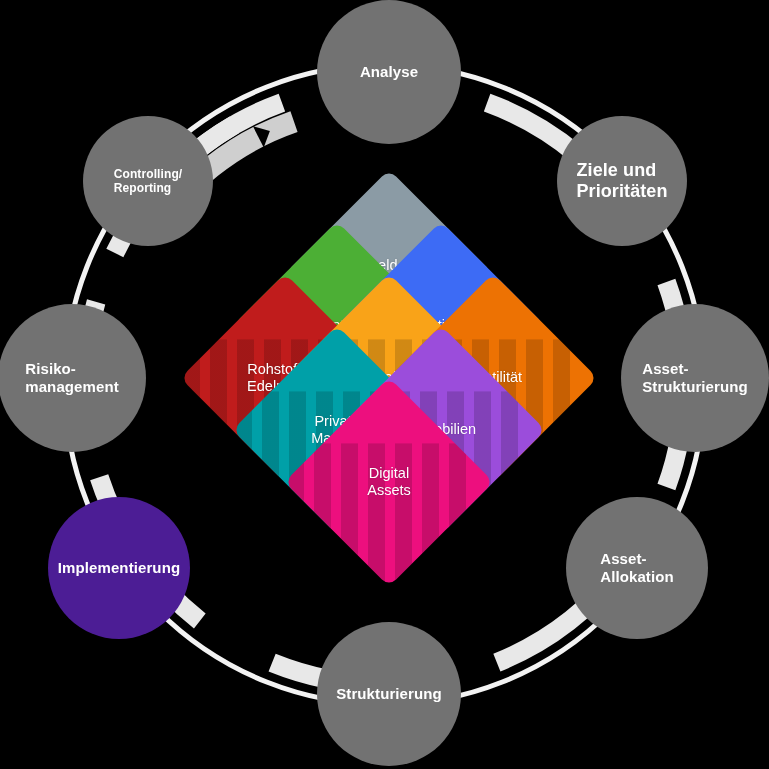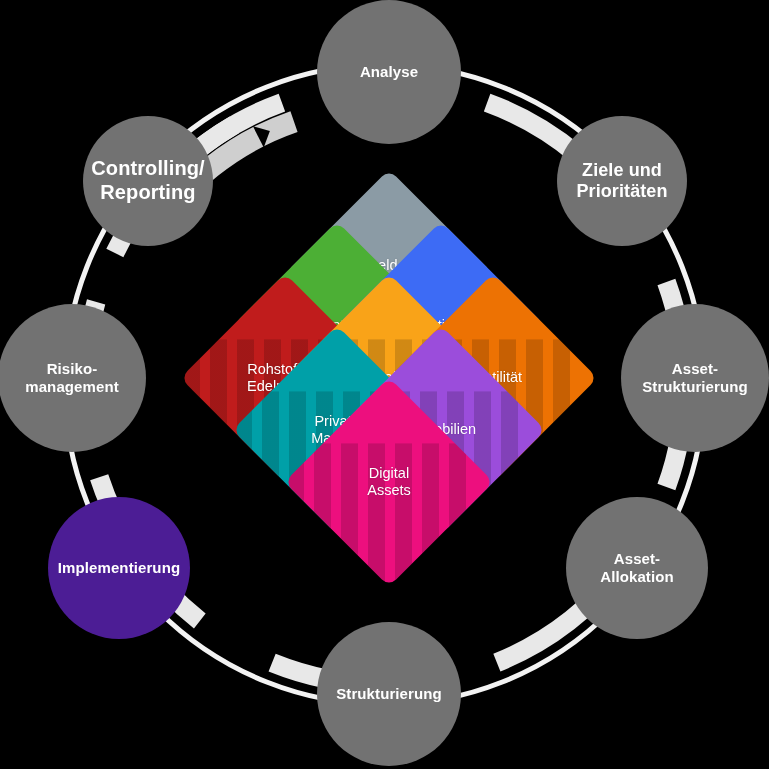--- a/index.html
+++ b/index.html
@@ -24,21 +24,21 @@
   }
 
   
   .proc-circle {
     position: absolute;
     border-radius: 50%;
     background: #727272;
     display: flex;
     align-items: center;
     justify-content: center;
-    text-align: center;
+    text-align: left;
     color: #ffffff;
     font-weight: bold;
     font-size: 15px;
     line-height: 1.18;
     letter-spacing: 0.1px;
     padding: 4px;
     box-sizing: border-box;
   }
   .proc-label { white-space: pre-line; display: block; }
 
@@ -167,19 +167,19 @@
       <div class="proc-circle" style="left: 317px; top: 622px; width: 144px; height: 144px; background: rgb(114, 114, 114); font-size: 15px;">
         <span class="proc-label">Strukturierung</span>
       </div>
       <div class="proc-circle" style="left: 48px; top: 497px; width: 142px; height: 142px; background: #4c1d95; font-size: 15px;">
         <span class="proc-label">Implementierung</span>
       </div>
       <div class="proc-circle" style="left: -2px; top: 304px; width: 148px; height: 148px; background: rgb(114, 114, 114); font-size: 15px;">
         <span class="proc-label">Risiko-
 management</span>
       </div>
-      <div class="proc-circle" style="left: 83px; top: 116px; width: 130px; height: 130px; background: rgb(114, 114, 114); font-size: 20px;">
+      <div class="proc-circle" style="left: 83px; top: 116px; width: 130px; height: 130px; background: rgb(114, 114, 114); font-size: 12px;">
         <span class="proc-label">Controlling/
 Reporting</span>
       </div>
     </div>
 
 </div>
 
 </body></html>

